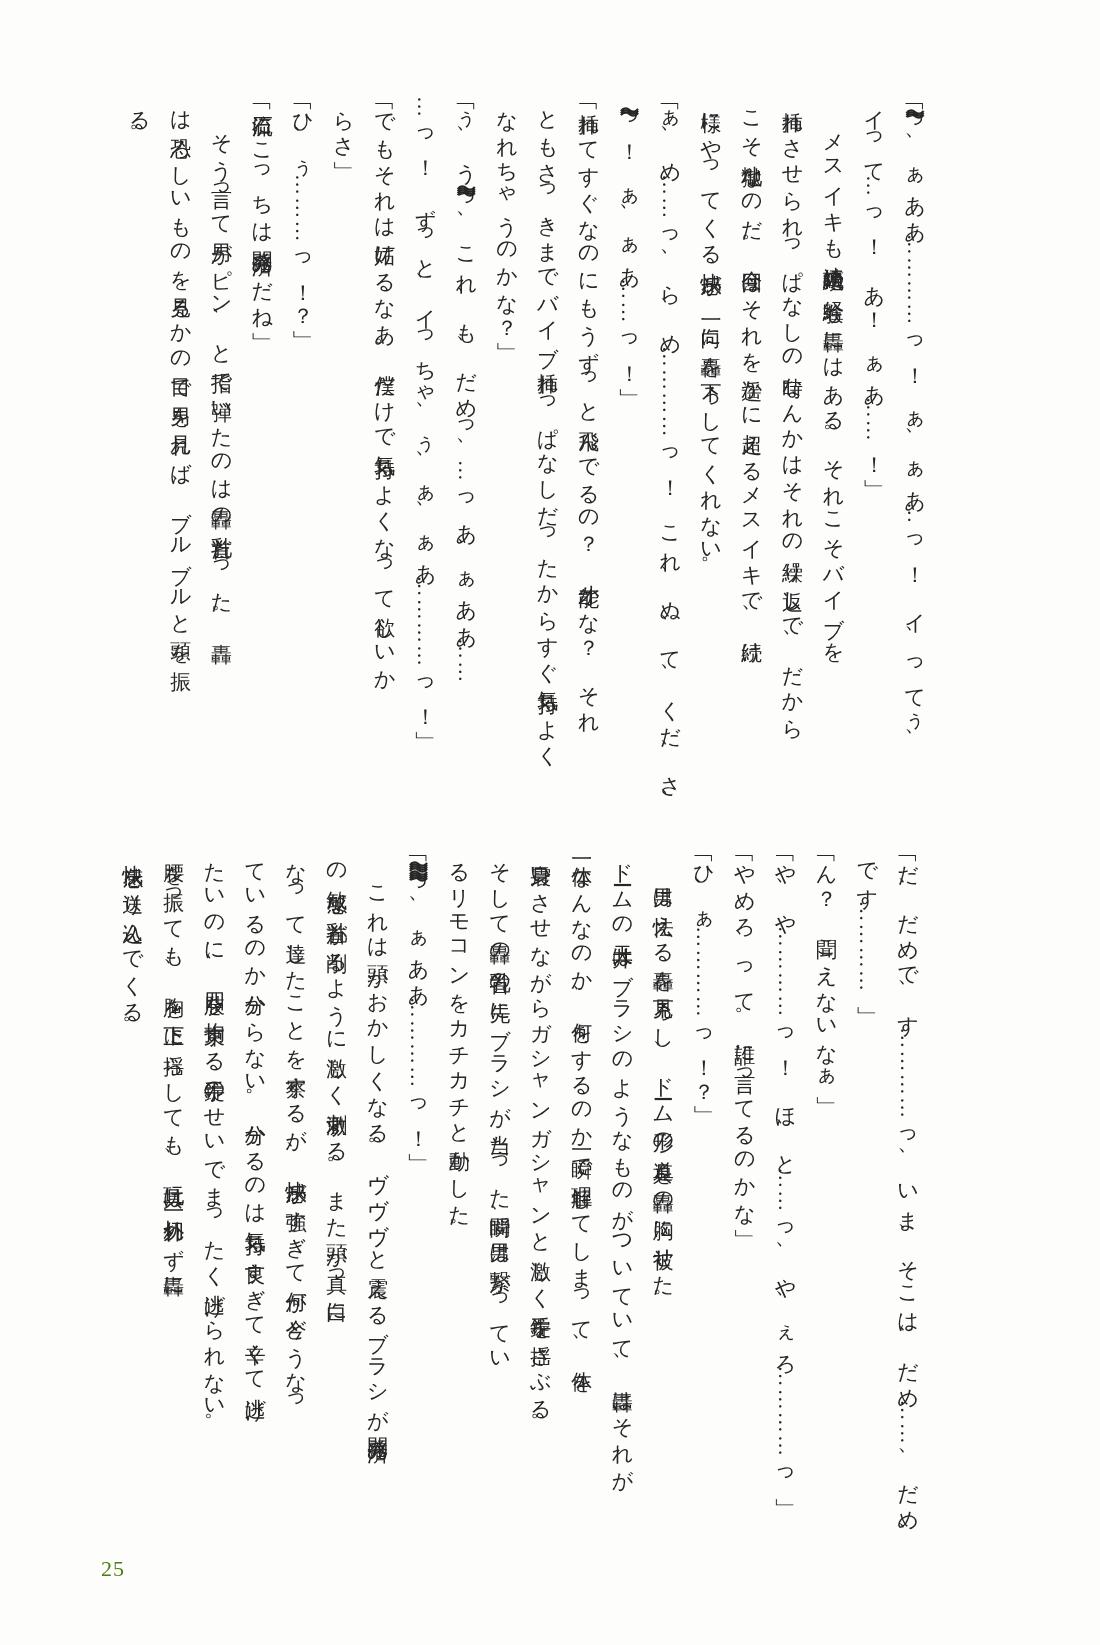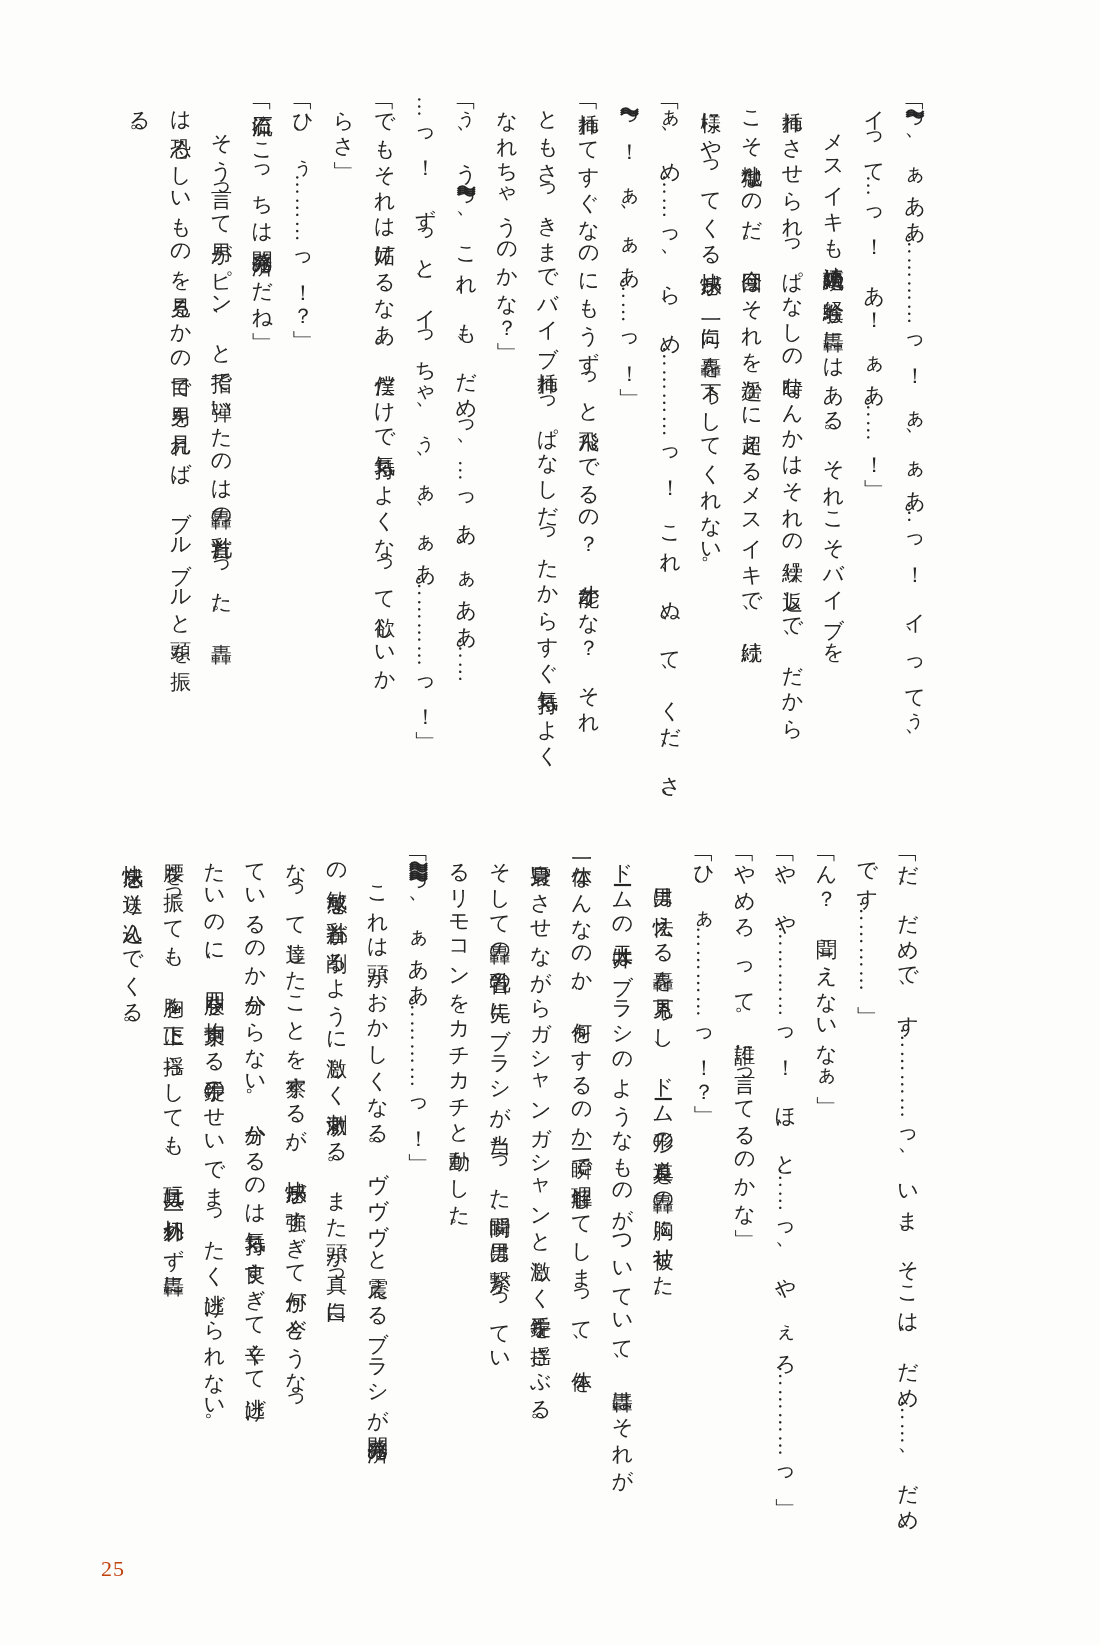--- a/index.html
+++ b/index.html
@@ -34,21 +34,21 @@
     padding-top: 23px;         
   }
   .top-block    { top: 96px;  right: 165px; }
   .bottom-block { top: 848px; right: 172px; }
   .page-number {
     position: absolute;
     left: 101px;
     top: 1556px;
     font-size: 22px;
     letter-spacing: 1px;
-    color: #c2410c;
+    color: #4d7c0f;
   }
 </style>
 </head>
 <body>
 
 <div class="page">
 
   <div class="vblock top-block">
 
   <div class="line">「〜〜〜っ、ぁああ…………っ！　ぁ、ぁあ…っ！　イ、ってぅ、</div>

